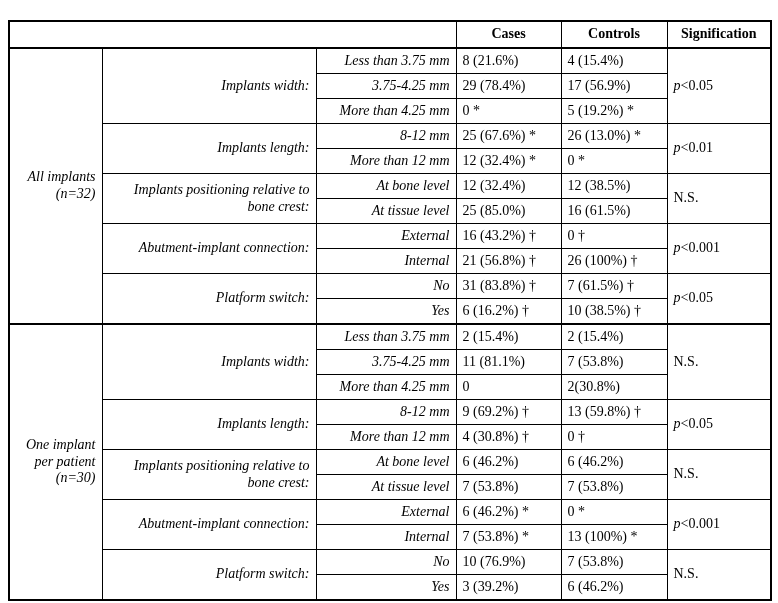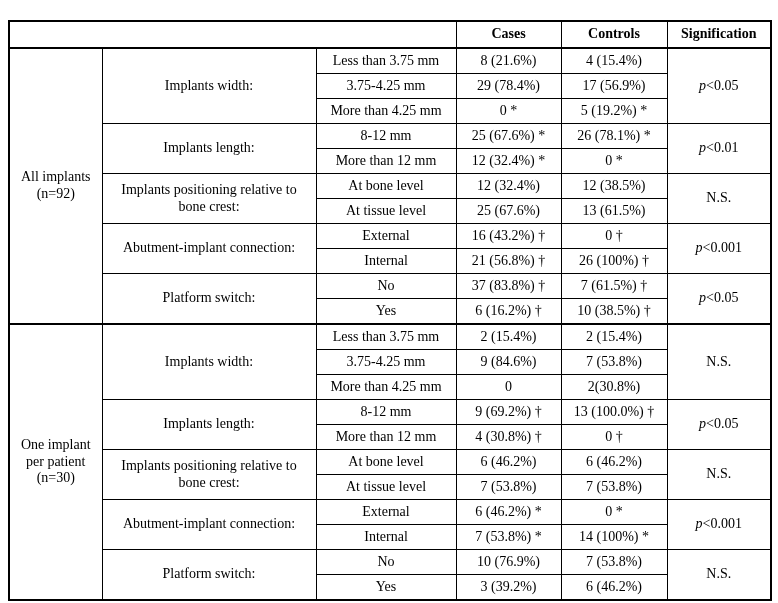--- a/index.html
+++ b/index.html
@@ -21,22 +21,22 @@
     font-size: 14px;
     line-height: 1.2;
     padding: 1px 6px;
     height: 22px;
     vertical-align: middle;
     overflow: hidden;
   }
   tr.head td, tr.head th { border-bottom: 2px solid #000; height: 23px; }
   th { font-weight: bold; text-align: center; }
   tr.sec-start td { border-top: 2px solid #000; }
-  .c-group, .c-var, .c-cat { text-align: center; }
-  .c-val, .c-sig { text-align: center; }
+  .c-group, .c-var, .c-cat { text-align: right; font-style: italic; }
+  .c-val, .c-sig { }
   .it { font-style: italic; }
 </style>
 </head>
 <body>
 
 <div class="page">
   <table class="stats">
     <colgroup>
       <col style="width:93px">
         <col style="width:214px">
@@ -48,21 +48,21 @@
 
     <tbody>
         <tr class="head">
       <td colspan="3"></td>
       <th>Cases</th>
       <th>Controls</th>
       <th>Signification</th>
     </tr>
 
     <tr>
-      <td class="c-group" rowspan="11">All implants (n=92)</td>
+      <td class="c-group" rowspan="11">All implants (n=32)</td>
       <td class="c-var" rowspan="3">Implants width:</td>
       <td class="c-cat">Less than 3.75 mm</td>
       <td class="c-val">8 (21.6%)</td>
       <td class="c-val">4 (15.4%)</td>
       <td class="c-sig" rowspan="3"><span class="it">p</span><span>&lt;0.05</span></td>
     </tr>
     <tr>
       <td class="c-cat">3.75-4.25 mm</td>
       <td class="c-val">29 (78.4%)</td>
       <td class="c-val">17 (56.9%)</td>
@@ -70,92 +70,92 @@
     <tr>
       <td class="c-cat">More than 4.25 mm</td>
       <td class="c-val">0 *</td>
       <td class="c-val">5 (19.2%) *</td>
     </tr>
 
     <tr>
       <td class="c-var" rowspan="2">Implants length:</td>
       <td class="c-cat">8-12 mm</td>
       <td class="c-val">25 (67.6%) *</td>
-      <td class="c-val">26 (78.1%) *</td>
+      <td class="c-val">26 (13.0%) *</td>
       <td class="c-sig" rowspan="2"><span class="it">p</span><span>&lt;0.01</span></td>
     </tr>
     <tr>
       <td class="c-cat">More than 12 mm</td>
       <td class="c-val">12 (32.4%) *</td>
       <td class="c-val">0 *</td>
     </tr>
 
     <tr>
       <td class="c-var" rowspan="2">Implants positioning relative to bone crest:</td>
       <td class="c-cat">At bone level</td>
       <td class="c-val">12 (32.4%)</td>
       <td class="c-val">12 (38.5%)</td>
       <td class="c-sig" rowspan="2"><span class="it"></span><span>N.S.</span></td>
     </tr>
     <tr>
       <td class="c-cat">At tissue level</td>
-      <td class="c-val">25 (67.6%)</td>
-      <td class="c-val">13 (61.5%)</td>
+      <td class="c-val">25 (85.0%)</td>
+      <td class="c-val">16 (61.5%)</td>
     </tr>
 
     <tr>
       <td class="c-var" rowspan="2">Abutment-implant connection:</td>
       <td class="c-cat">External</td>
       <td class="c-val">16 (43.2%) †</td>
       <td class="c-val">0 †</td>
       <td class="c-sig" rowspan="2"><span class="it">p</span><span>&lt;0.001</span></td>
     </tr>
     <tr>
       <td class="c-cat">Internal</td>
       <td class="c-val">21 (56.8%) †</td>
       <td class="c-val">26 (100%) †</td>
     </tr>
 
     <tr>
       <td class="c-var" rowspan="2">Platform switch:</td>
       <td class="c-cat">No</td>
-      <td class="c-val">37 (83.8%) †</td>
+      <td class="c-val">31 (83.8%) †</td>
       <td class="c-val">7 (61.5%) †</td>
       <td class="c-sig" rowspan="2"><span class="it">p</span><span>&lt;0.05</span></td>
     </tr>
     <tr>
       <td class="c-cat">Yes</td>
       <td class="c-val">6 (16.2%) †</td>
       <td class="c-val">10 (38.5%) †</td>
     </tr>
 
     <tr class="sec-start">
       <td class="c-group" rowspan="11">One implant per patient (n=30)</td>
       <td class="c-var" rowspan="3">Implants width:</td>
       <td class="c-cat">Less than 3.75 mm</td>
       <td class="c-val">2 (15.4%)</td>
       <td class="c-val">2 (15.4%)</td>
       <td class="c-sig" rowspan="3"><span class="it"></span><span>N.S.</span></td>
     </tr>
     <tr>
       <td class="c-cat">3.75-4.25 mm</td>
-      <td class="c-val">9 (84.6%)</td>
+      <td class="c-val">11 (81.1%)</td>
       <td class="c-val">7 (53.8%)</td>
     </tr>
     <tr>
       <td class="c-cat">More than 4.25 mm</td>
       <td class="c-val">0</td>
       <td class="c-val">2(30.8%)</td>
     </tr>
 
     <tr>
       <td class="c-var" rowspan="2">Implants length:</td>
       <td class="c-cat">8-12 mm</td>
       <td class="c-val">9 (69.2%) †</td>
-      <td class="c-val">13 (100.0%) †</td>
+      <td class="c-val">13 (59.8%) †</td>
       <td class="c-sig" rowspan="2"><span class="it">p</span><span>&lt;0.05</span></td>
     </tr>
     <tr>
       <td class="c-cat">More than 12 mm</td>
       <td class="c-val">4 (30.8%) †</td>
       <td class="c-val">0 †</td>
     </tr>
 
     <tr>
       <td class="c-var" rowspan="2">Implants positioning relative to bone crest:</td>
@@ -173,21 +173,21 @@
     <tr>
       <td class="c-var" rowspan="2">Abutment-implant connection:</td>
       <td class="c-cat">External</td>
       <td class="c-val">6 (46.2%) *</td>
       <td class="c-val">0 *</td>
       <td class="c-sig" rowspan="2"><span class="it">p</span><span>&lt;0.001</span></td>
     </tr>
     <tr>
       <td class="c-cat">Internal</td>
       <td class="c-val">7 (53.8%) *</td>
-      <td class="c-val">14 (100%) *</td>
+      <td class="c-val">13 (100%) *</td>
     </tr>
 
     <tr>
       <td class="c-var" rowspan="2">Platform switch:</td>
       <td class="c-cat">No</td>
       <td class="c-val">10 (76.9%)</td>
       <td class="c-val">7 (53.8%)</td>
       <td class="c-sig" rowspan="2"><span class="it"></span><span>N.S.</span></td>
     </tr>
     <tr>

